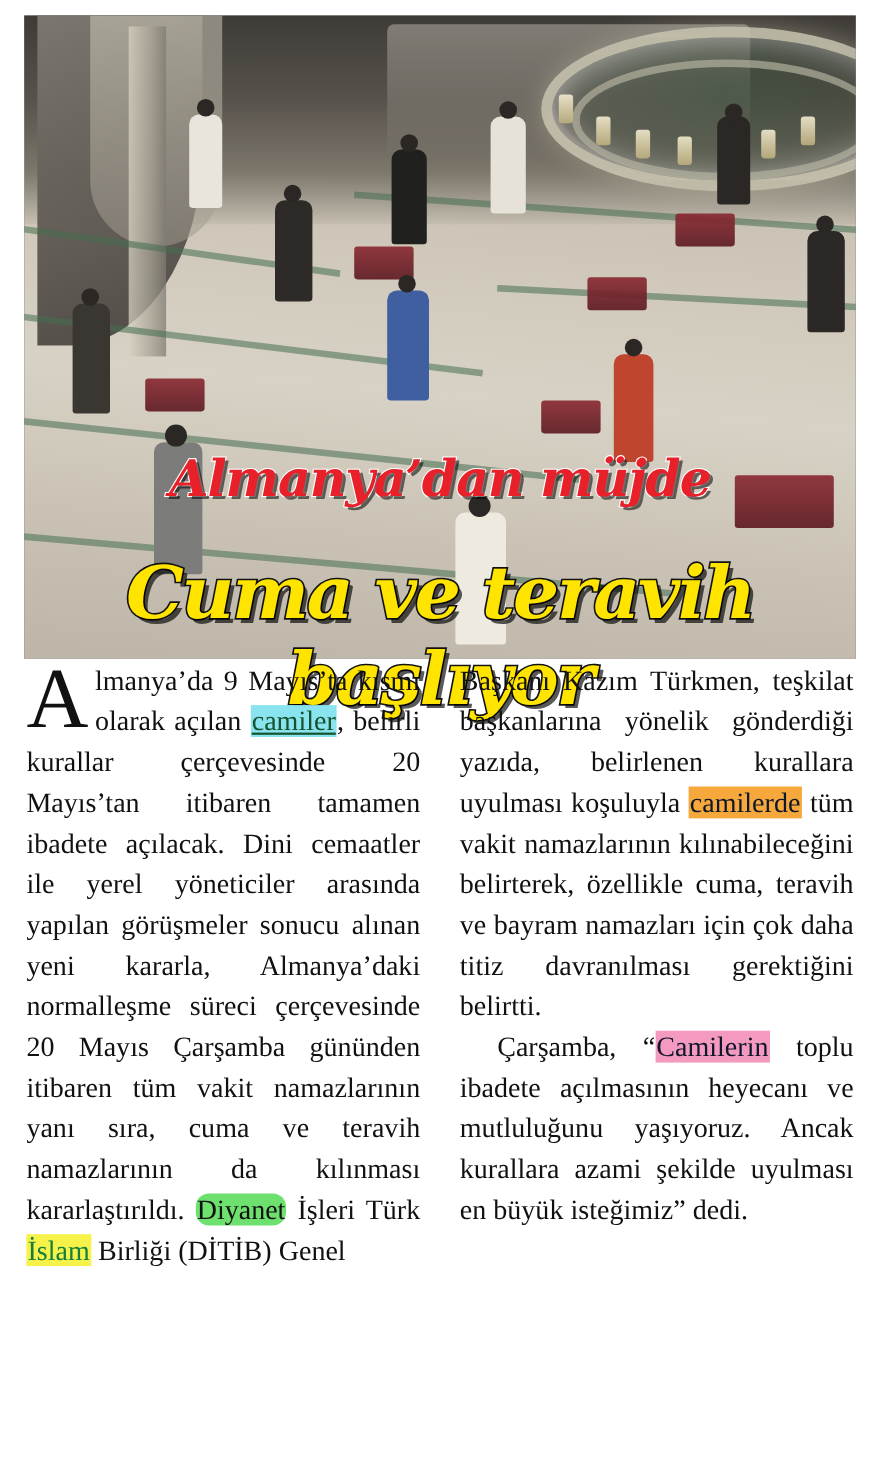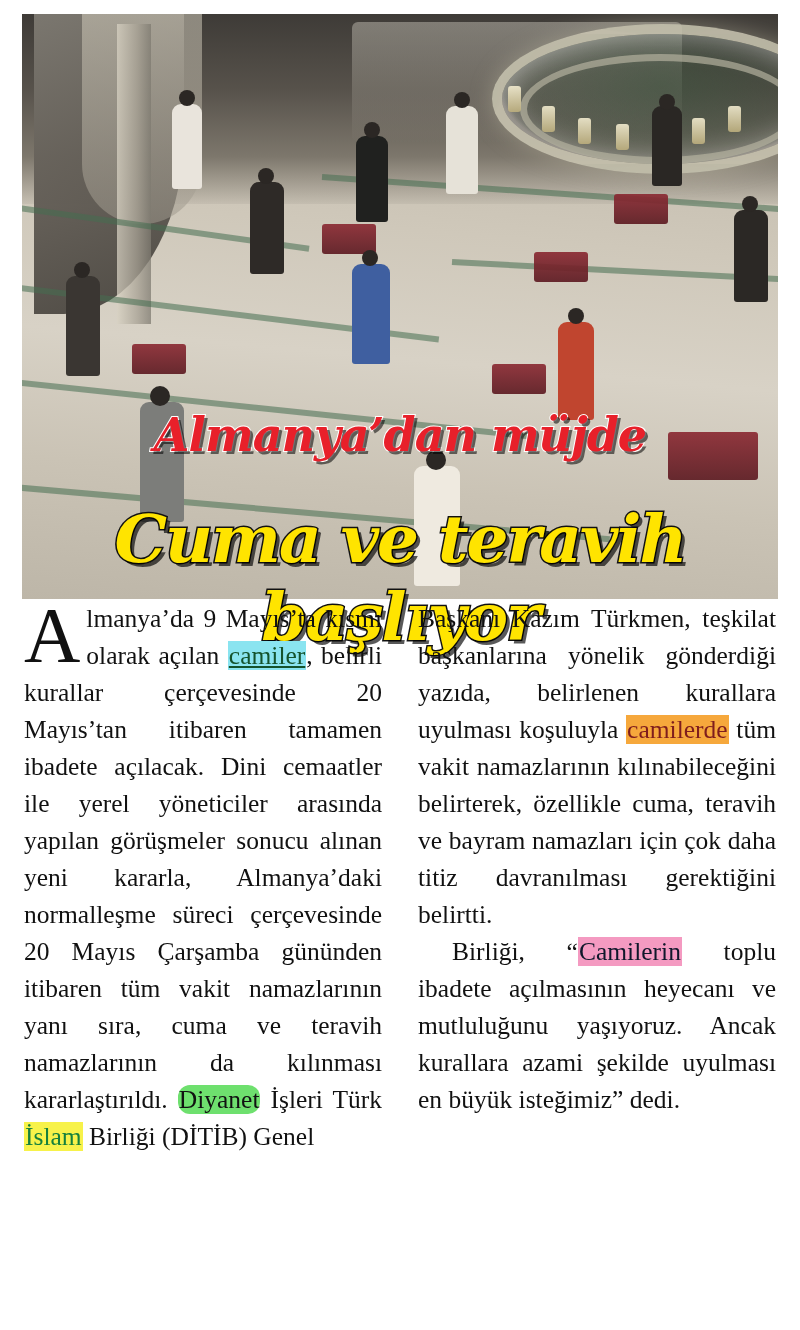--- a/index.html
+++ b/index.html
@@ -182,21 +182,21 @@
     font-family: "Liberation Serif", serif;
     font-size: 78px;
     line-height: 62px;
     font-weight: normal;
     padding: 4px 6px 0 0;
   }
   mark { padding: 0 1px; }
   mark.cyan  { background: #8ae4f0; color: #14532d; text-decoration: underline; }
   mark.green { background: #6ee06e; color: #111; border-radius: 12px; }
   mark.yellow{ background: #f7f24a; color: #15803d; }
-  mark.orange{ background: #f6a83c; color: #7f1d1d; }
+  mark.orange{ background: #f6a83c; color: #0f172a; }
   mark.pink  { background: #f49ac1; color: #0f172a; }
 </style>
 </head>
 <body>
 
 <div class="page">
 
   <div class="photo">
     <div class="floor"></div>
     <div class="upper"></div>
@@ -269,17 +269,17 @@
   <div class="headline">Cuma ve teravih başlıyor</div>
 
   <div class="body-area">
 
     <div class="col">
       <p class="dropcap"><span>Almanya’da 9 Mayıs’ta kısmı olarak açılan </span><mark class="cyan">camiler</mark><span>, belirli kurallar çerçevesinde 20 Mayıs’tan itibaren tamamen ibadete açılacak. Dini cemaatler ile yerel yöneticiler arasında yapılan görüşmeler sonucu alınan yeni kararla, Almanya’daki normalleşme süreci çerçevesinde 20 Mayıs Çarşamba gününden itibaren tüm vakit namazlarının yanı sıra, cuma ve teravih namazlarının da kılınması kararlaştırıldı. </span><mark class="green">Diyanet</mark><span> İşleri Türk </span><mark class="yellow">İslam</mark><span> Birliği (DİTİB) Genel</span></p>
     </div>
 
     <div class="col">
       <p><span>Başkanı Kazım Türkmen, teşkilat başkanlarına yönelik gönderdiği yazıda, belirlenen kurallara uyulması koşuluyla </span><mark class="orange">camilerde</mark><span> tüm vakit namazlarının kılınabileceğini belirterek, özellikle cuma, teravih ve bayram namazları için çok daha titiz davranılması gerektiğini belirtti.</span></p>
-      <p><span>Birliği, “</span><mark class="pink">Camilerin</mark><span> toplu ibadete açılmasının heyecanı ve mutluluğunu yaşıyoruz. Ancak kurallara azami şekilde uyulması en büyük isteğimiz” dedi.</span></p>
+      <p><span>Çarşamba, “</span><mark class="pink">Camilerin</mark><span> toplu ibadete açılmasının heyecanı ve mutluluğunu yaşıyoruz. Ancak kurallara azami şekilde uyulması en büyük isteğimiz” dedi.</span></p>
     </div>
 
   </div>
 </div>
 
 </body></html>

